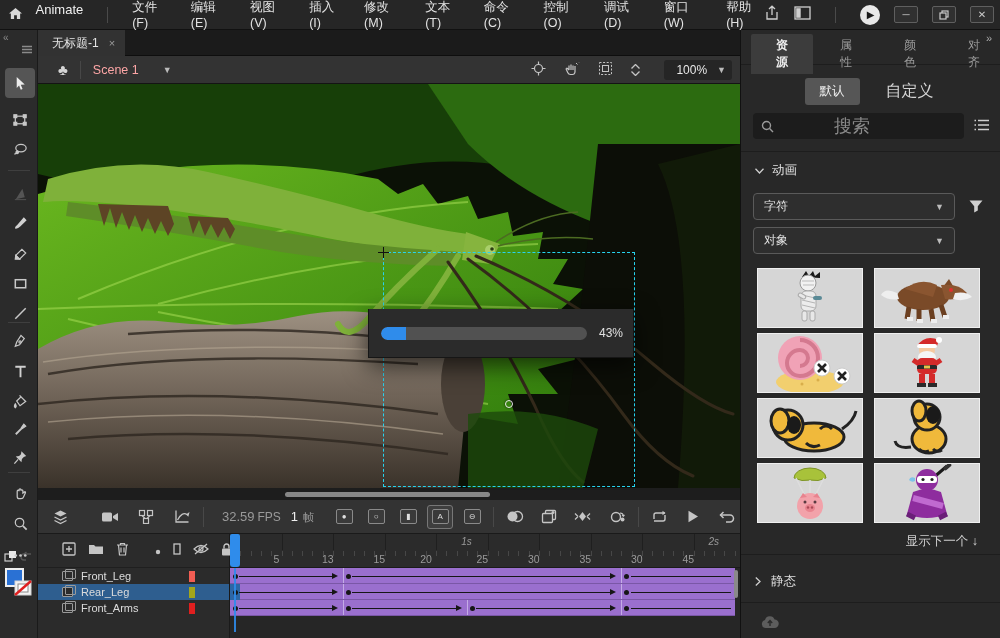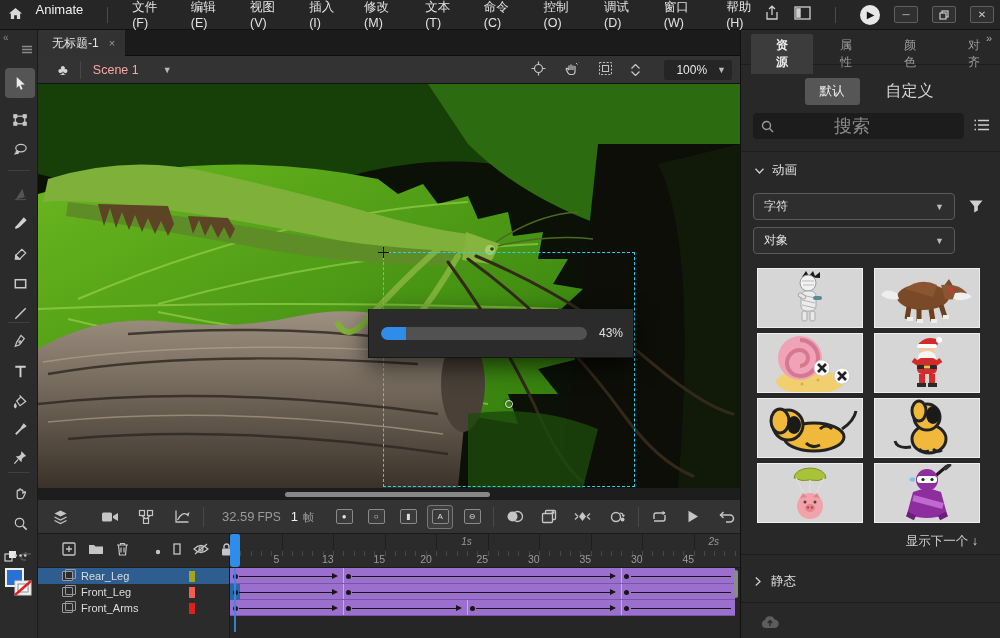--- a/index.html
+++ b/index.html
@@ -592,29 +592,29 @@
                   <path d="M1 6 Q8 -1 15 6 Q8 13 1 6 Z"></path>
                   <circle cx="8" cy="6" r="2"></circle>
                   <line x1="2" y1="11" x2="14" y2="1"></line>
                 </svg></span>
               <span><svg width="11" height="13" viewBox="0 0 11 13">
                   <rect x="1" y="5.5" width="9" height="7" rx="1" fill="#c5c5c5"></rect>
                   <path d="M3 5.5 V3.5 a2.5 2.5 0 0 1 5 0 V5.5" stroke="#c5c5c5" fill="none" stroke-width="1.4"></path>
                 </svg></span>
             </div>
           <div id="layer-rows">
+              <div class="lyr-row">
+                <span class="pgico"></span>
+                <span>Front_Leg</span>
+                <span class="lyr-swatch" style="background: rgb(242, 93, 83);"></span>
+              </div>
               <div class="lyr-row sel">
                 <span class="pgico"></span>
                 <span>Rear_Leg</span>
                 <span class="lyr-swatch" style="background: rgb(163, 166, 27);"></span>
-              </div>
-              <div class="lyr-row">
-                <span class="pgico"></span>
-                <span>Front_Leg</span>
-                <span class="lyr-swatch" style="background: rgb(242, 93, 83);"></span>
               </div>
               <div class="lyr-row">
                 <span class="pgico"></span>
                 <span>Front_Arms</span>
                 <span class="lyr-swatch" style="background: rgb(224, 31, 31);"></span>
               </div>
             </div>
         </div>
         <div id="frames">
           <div id="ruler">

